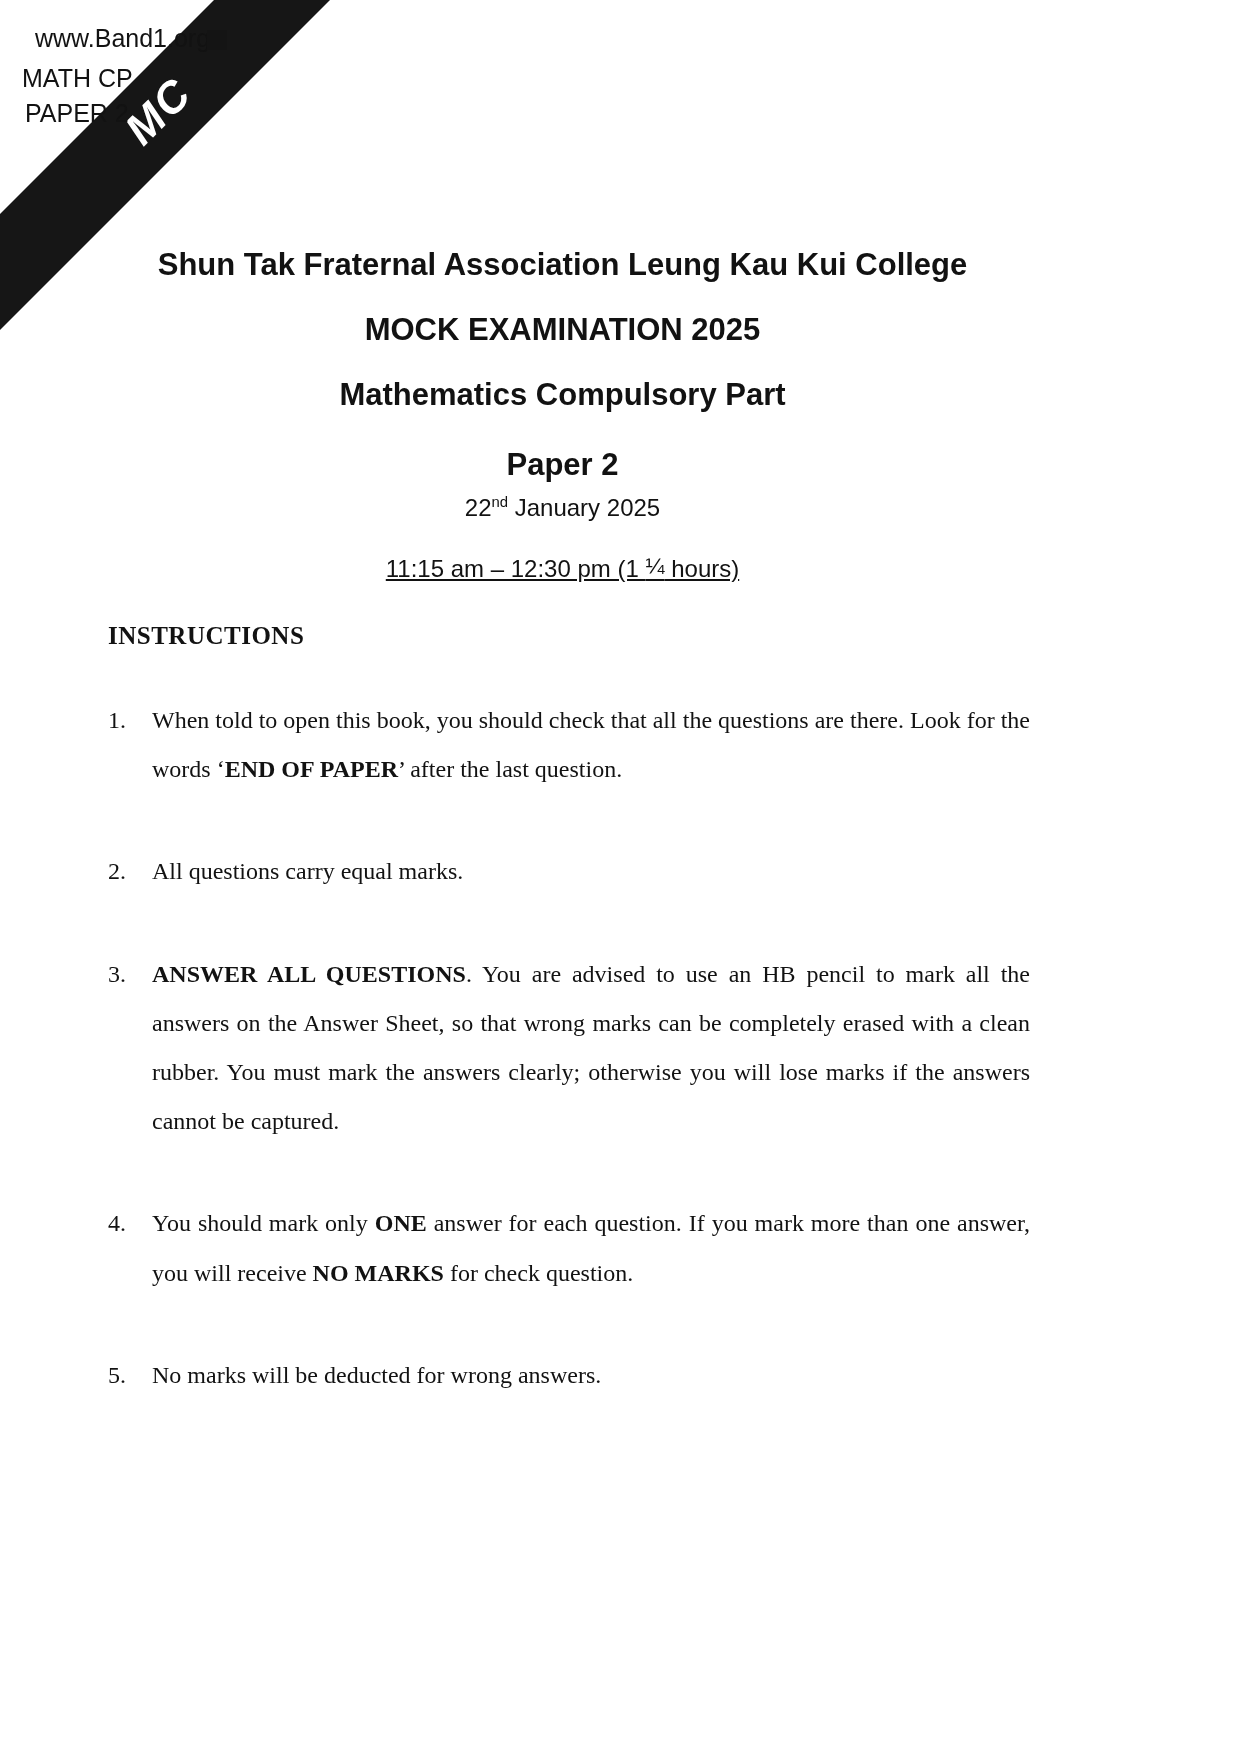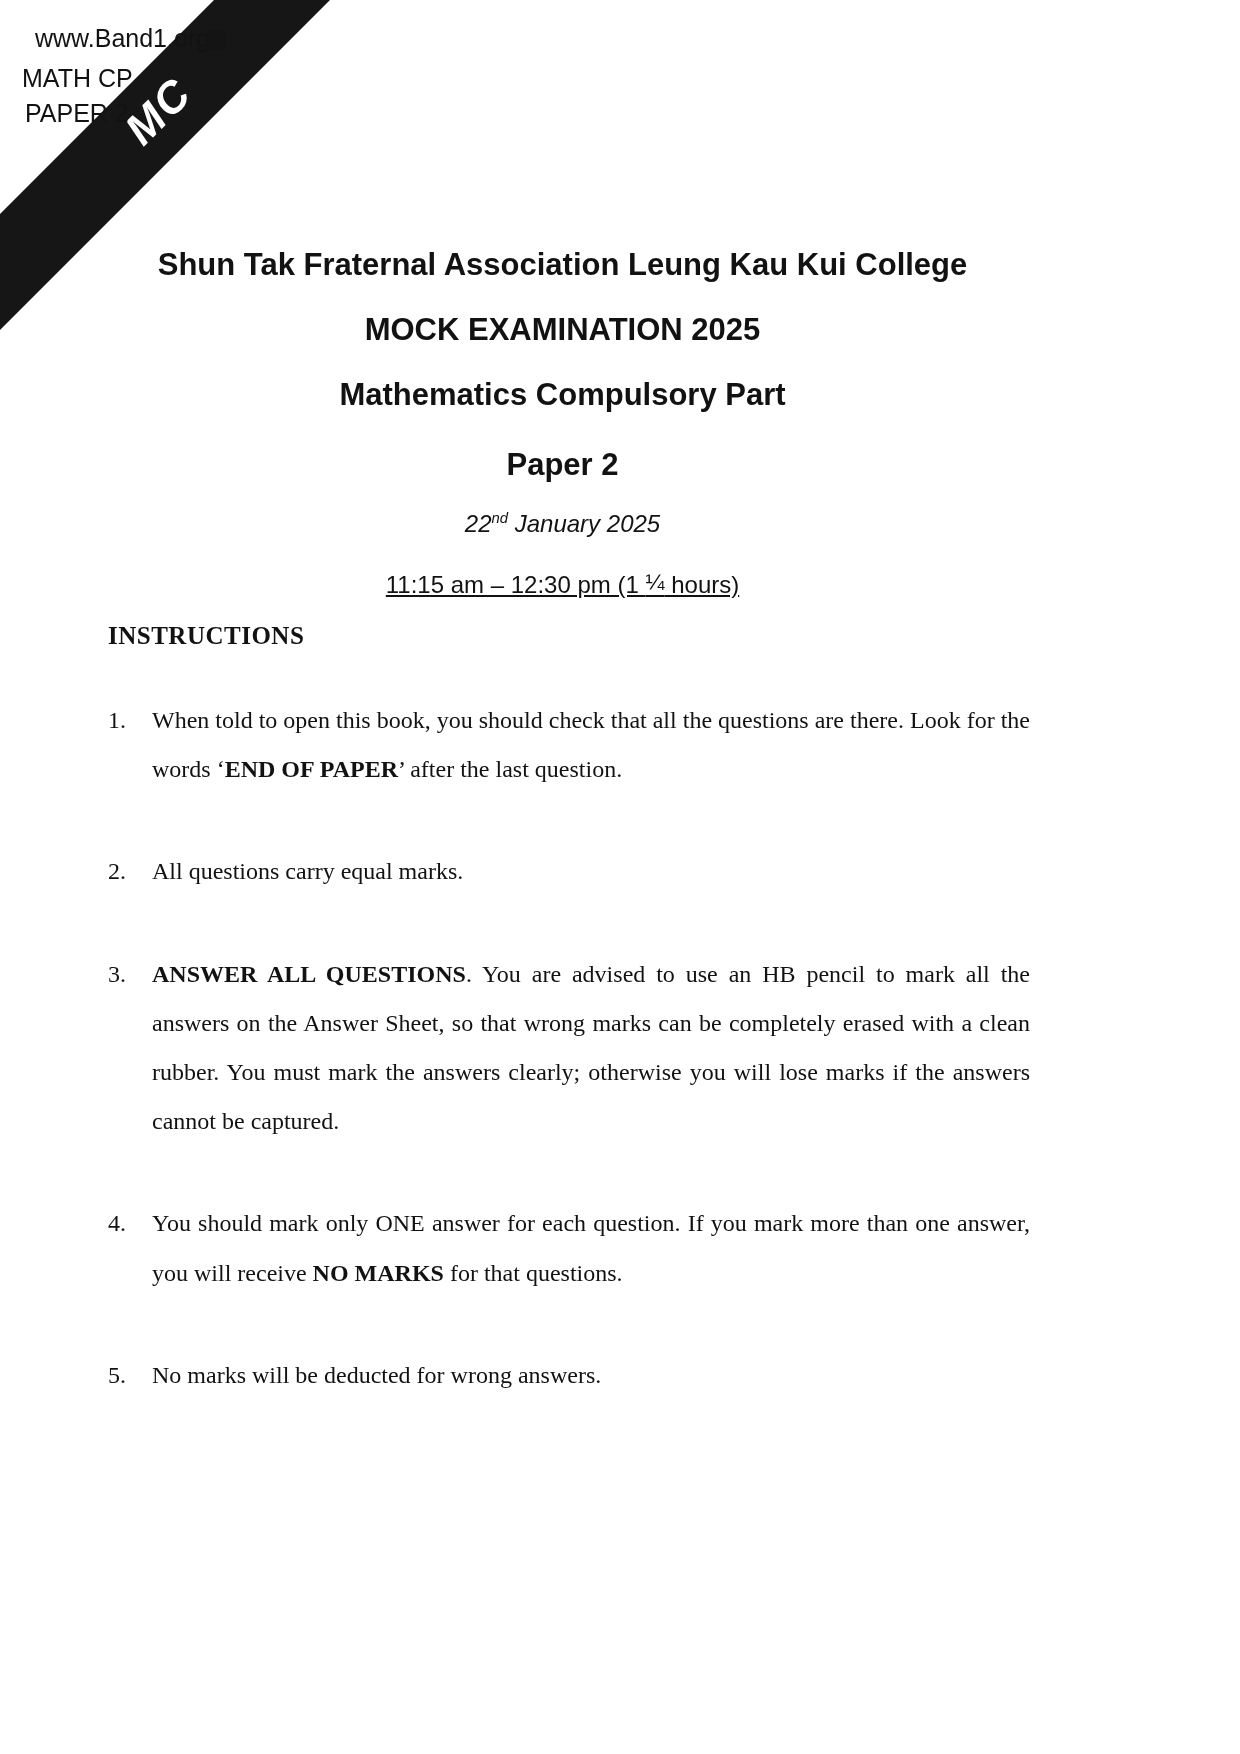--- a/index.html
+++ b/index.html
@@ -38,21 +38,21 @@
   
   .header{
     position:absolute;top:238px;left:0;right:115px;
     text-align:center;
     font-family:"Liberation Sans", sans-serif;
   }
   .h-bold{font-size:31px;font-weight:bold;line-height:37px;margin-top:8px;}
   .h-exam{margin-top:28px;}
   .h-subject{margin-top:28px;}
   .h-paper{margin-top:33px;}
-  .h-date{font-size:24px;line-height:30px;margin-top:20px;font-weight:normal;font-style:italic;}
+  .h-date{font-size:24px;line-height:30px;margin-top:4px;font-weight:normal;}
   .h-time{font-size:24px;line-height:40px;margin-top:23px;font-weight:normal;text-decoration:underline;}
   .h-date sup, .h-time sup{font-size:0.62em;}
   .frac{vertical-align:0.15em;font-size:0.95em;}
 
   
   .instructions{
     position:absolute;top:622px;left:0;right:0;
     padding:0 210px 0 108px;
     font-size:24px;
   }
@@ -109,21 +109,21 @@
       <div class="inst-text"><span>All questions carry equal marks.</span></div>
     </div>
 
     <div class="inst-item">
       <div class="inst-num">3.</div>
       <div class="inst-text"><span style="font-weight: bold;">ANSWER ALL QUESTIONS</span><span>. You are advised to use an HB pencil to mark all the answers on the Answer Sheet, so that wrong marks can be completely erased with a clean rubber. You must mark the answers clearly; otherwise you will lose marks if the answers cannot be captured.</span></div>
     </div>
 
     <div class="inst-item">
       <div class="inst-num">4.</div>
-      <div class="inst-text"><span>You should mark only </span><span style="font-weight: normal;">ONE</span><span> answer for each question. If you mark more than one answer, you will receive </span><span style="font-weight: bold;">NO MARKS</span><span> for that questions.</span></div>
+      <div class="inst-text"><span>You should mark only </span><span style="font-weight: bold;">ONE</span><span> answer for each question. If you mark more than one answer, you will receive </span><span style="font-weight: bold;">NO MARKS</span><span> for check question.</span></div>
     </div>
 
     <div class="inst-item">
       <div class="inst-num">5.</div>
       <div class="inst-text"><span>No marks will be deducted for wrong answers.</span></div>
     </div>
   </div>
 
 
 </div>

